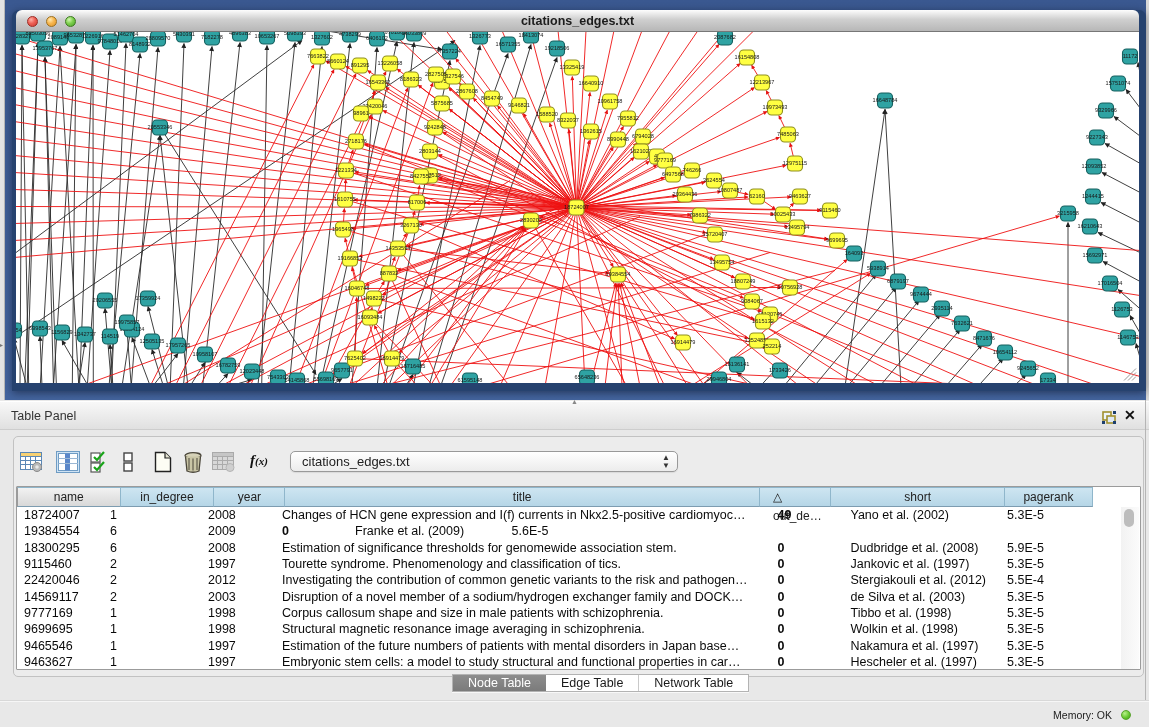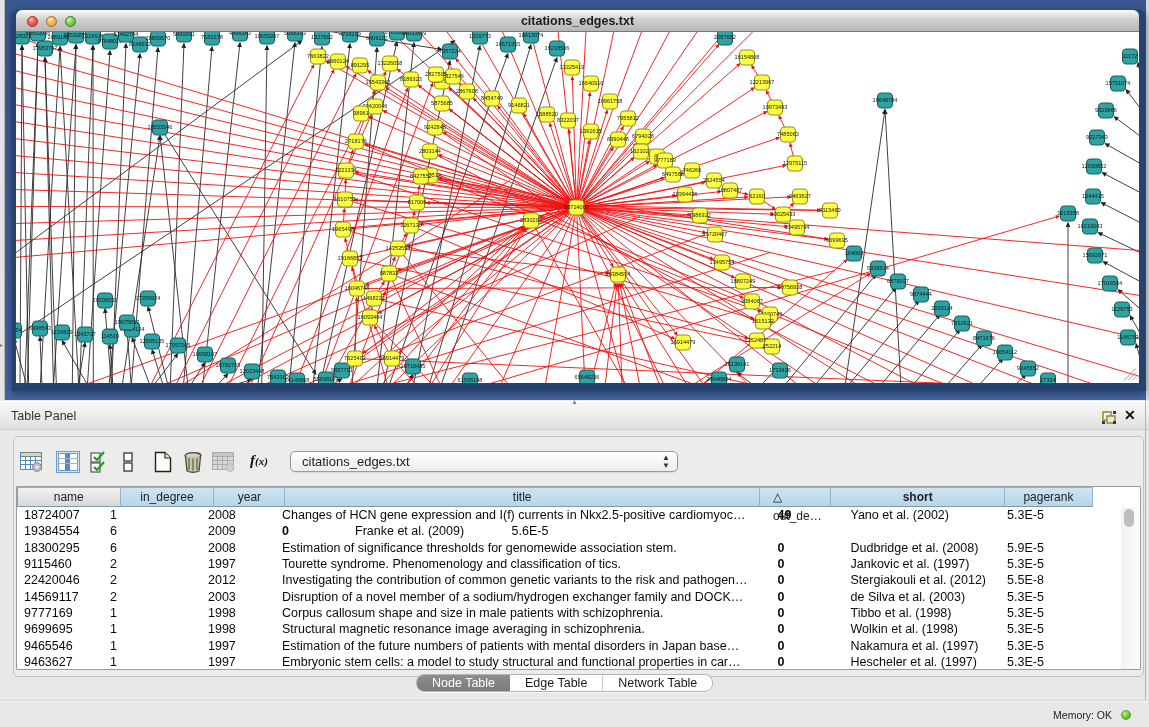--- a/index.html
+++ b/index.html
@@ -17,30 +17,30 @@
 .phead { position:absolute; left:0; top:1px; width:1149px; height:29px; background:linear-gradient(#f8f8f8,#e0e0e0); border-bottom:1px solid #cdcdcd; border-top:1px solid #fff; }
 .phead .t { position:absolute; left:11px; top:7px; font-size:12.5px; color:#333; }
 .container { position:absolute; left:13px; top:36px; width:1131px; height:241px; background:#ececec; border:1px solid #c2c2c2; border-radius:5px; }
 .combo { position:absolute; left:290px; top:451px; width:388px; height:21px; border:1px solid #999; border-radius:5px; background:linear-gradient(#fff,#ececec); font-size:13px; color:#222; line-height:19px; padding-left:11px; box-shadow:0 1px 1px rgba(0,0,0,.08);}
 .combo .arr { position:absolute; right:7px; top:2px; font-size:8px; color:#333; line-height:8px; }
 .tablewrap { position:absolute; left:16px; top:486px; width:1125px; height:184px; background:#fff; border:1px solid #9b9b9b; border-radius:1px; }
 .thead { position:absolute; left:0; top:0; height:20px; width:1076px; display:flex; background:linear-gradient(#cfe6f2,#b4d5e6); font-size:12px; color:#222; }
 .thead div { border-right:1px solid #8fb6cb; border-top:1px solid #8fb6cb; border-bottom:1px solid #7d9cb0; text-align:center; line-height:19px; height:20px; }
 .thead .h0 { width:108px; background:linear-gradient(#f2f2f2,#d8d8d8); border-left:1px solid #9b9b9b; }
 .thead .h1 { width:98px; } .thead .h2 { width:74px; } .thead .h3 { width:495.5px; }
-.thead .h4 { width:74px; text-align:left; padding-left:13px; } .thead .h5 { width:181px;font-weight:bold; } .thead .h6 { width:92px; }
+.thead .h4 { width:74px; text-align:left; padding-left:13px; } .thead .h5 { width:181px; } .thead .h6 { width:92px; }
 .tbody { position:absolute; left:0; top:20px; width:1104px; font-size:12.5px; color:#0a0a0a; }
 .trow { display:flex; height:16.35px; line-height:16.5px; white-space:nowrap; }
 .trow div { overflow:hidden; }
 .c0 { width:86px; padding-left:7px; } .c1 { width:98px; padding-left:7px; } .c2 { width:74px; padding-left:7px; }
 .c3 { width:495.5px; padding-left:7px; } .c4 { width:74px; padding-left:7px;font-weight:bold; } .c5 { width:156.5px; padding-left:6px; }
 .c6 { width:92px; padding-left:6px; }
 .vsb { position:absolute; right:1px; top:20px; width:18px; height:162px; background:linear-gradient(90deg,#f2f2f2,#fbfbfb); }
 .vsb .thumb { position:absolute; left:3px; top:2px; width:10px; height:18px; border-radius:5px; background:#bdbdbd; }
-.tabs { position:absolute; left:416px; top:674px; height:18px; display:flex; border:1px solid #b3b3b3; border-radius:8px; overflow:hidden; background:#fff; font-size:12.5px; box-shadow:0 1px 0 rgba(255,255,255,.7);}
+.tabs { position:absolute; left:452px; top:674px; height:18px; display:flex; border:1px solid #b3b3b3; border-radius:0; overflow:hidden; background:#fff; font-size:12.5px; box-shadow:0 1px 0 rgba(255,255,255,.7);}
 .tabs div { padding:0 15px; line-height:17px; color:#1a1a1a; }
 .tabs .sel { background:linear-gradient(#8d8d8d,#7b7b7b); color:#fff; }
 .tabs .mid { border-right:1px solid #c9c9c9;text-align:center; }
 .status { position:absolute; right:37px; top:709px; font-size:10.5px; color:#222; }
 .dot { position:absolute; right:18px; top:710px; width:10px; height:10px; border-radius:50%; background:radial-gradient(circle at 35% 30%,#b8f08a,#67c830 55%,#3f9a18); border:1px solid #58a32c; }
 .icon { position:absolute; top:451px; }
 .handle { position:absolute; left:571px; top:400px; width:9px; height:4px; color:#888; font-size:7px; line-height:4px; }
 .fx { position:absolute; left:250px; top:452px; font-size:15px; font-style:italic; font-family:"Liberation Serif",serif; font-weight:bold; color:#111; }
 .flo { position:absolute; left:1102px; top:11px; width:14px; height:13px; }
 .xcl { position:absolute; left:1124px; top:7px; font-size:14px; font-weight:bold; color:#111; }
@@ -753,21 +753,21 @@
         <div class="c5">Jankovic et al. (1997)</div>
         <div class="c6">5.3E-5</div>
       </div>
       <div class="trow">
         <div class="c0">22420046</div>
         <div class="c1">2</div>
         <div class="c2">2012</div>
         <div class="c3">Investigating the contribution of common genetic variants to the risk and pathogen…</div>
         <div class="c4">0</div>
         <div class="c5">Stergiakouli et al. (2012)</div>
-        <div class="c6">5.5E-8</div>
+        <div class="c6">5.5E-4</div>
       </div>
       <div class="trow">
         <div class="c0">14569117</div>
         <div class="c1">2</div>
         <div class="c2">2003</div>
         <div class="c3">Disruption of a novel member of a sodium/hydrogen exchanger family and DOCK…</div>
         <div class="c4">0</div>
         <div class="c5">de Silva et al. (2003)</div>
         <div class="c6">5.3E-5</div>
       </div>

